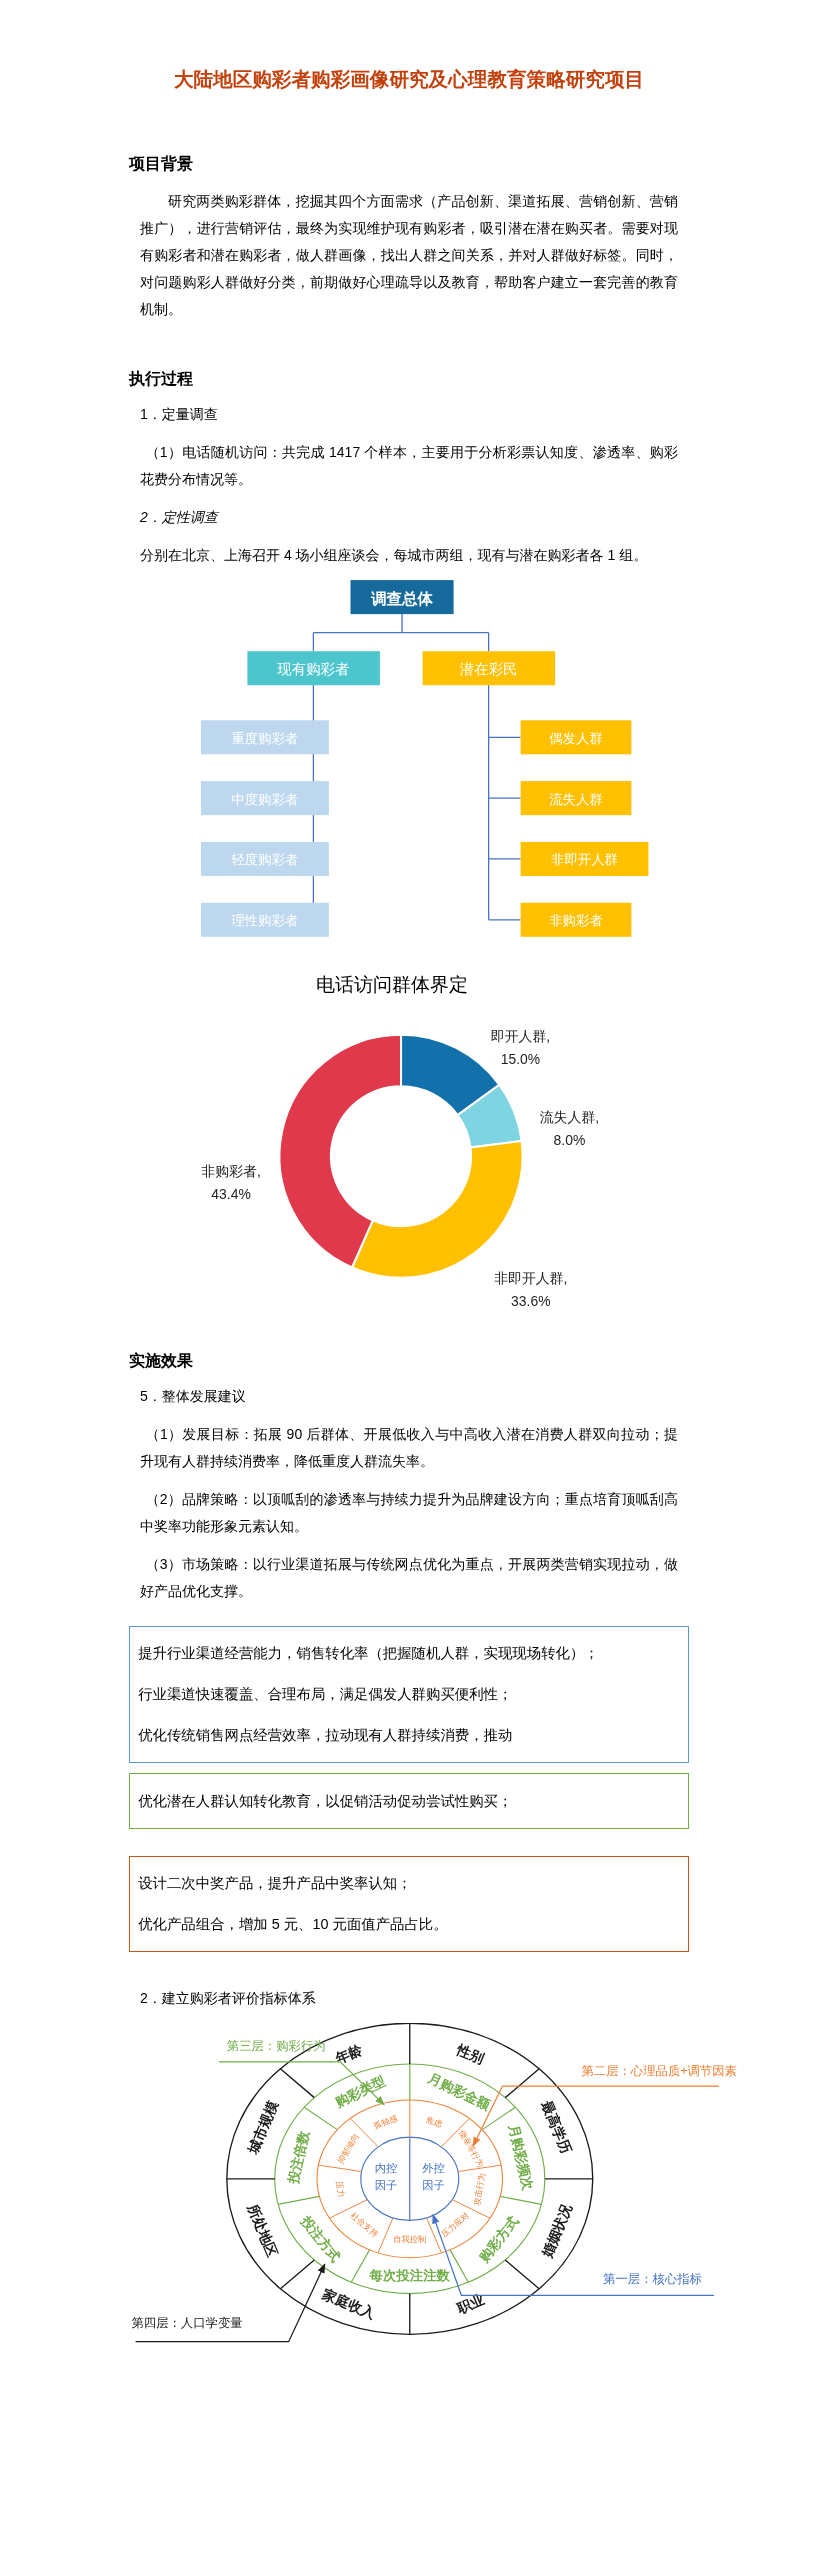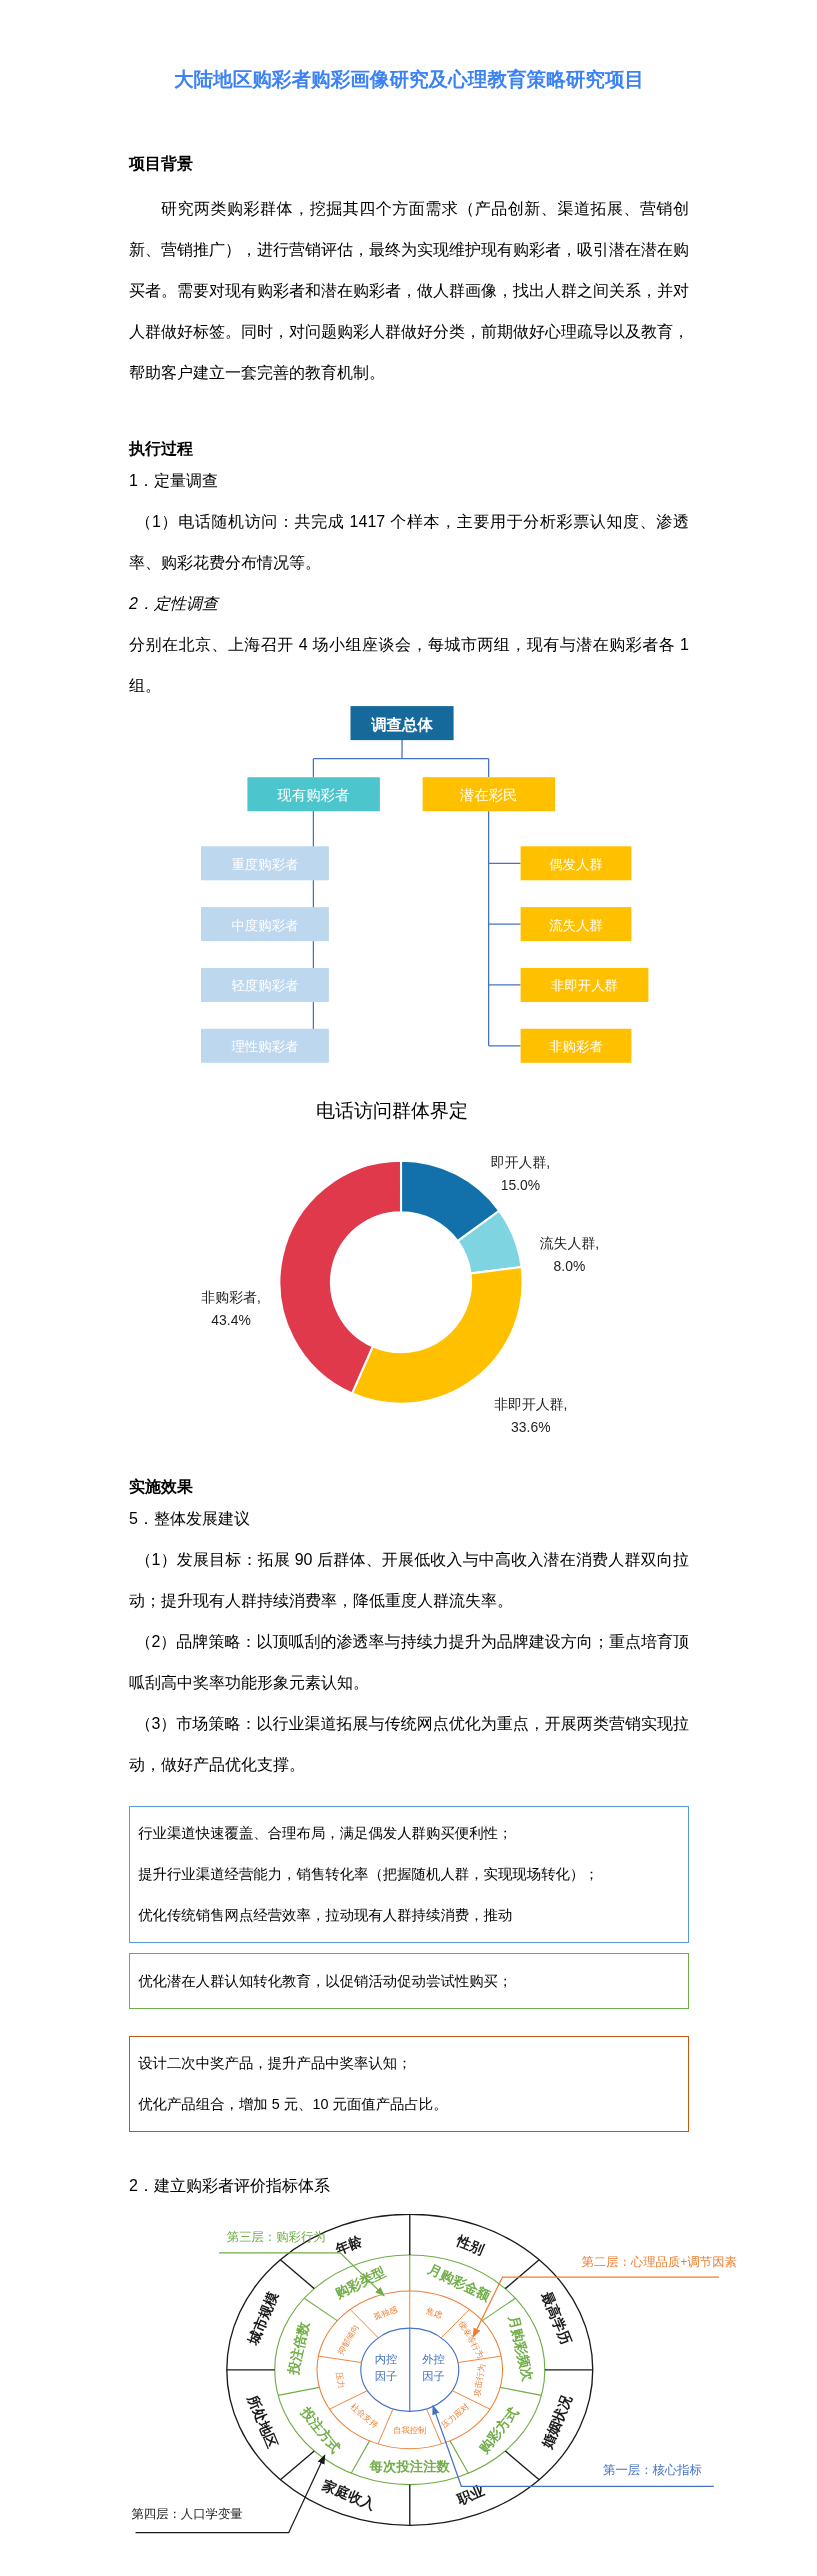--- a/index.html
+++ b/index.html
@@ -1,23 +1,23 @@
 <!DOCTYPE html>
 <html style="font-size:8.2px"><head>
 <meta charset="utf-8">
 <style>
   html,body{margin:0;padding:0;background:#ffffff;}
   body{width:818px;min-height:3117px;font-family:"Liberation Sans",sans-serif;color:#000;}
   .page{padding:0 129px 31px 129px;width:560px;}
-  .doc-title{margin:66px 0 0 0;text-align:center;color:#3b82f6;font-size:19.6px;font-weight:bold;line-height:26px;}
+  .doc-title{margin:66px 0 0 0;text-align:center;color:#c2410c;font-size:19.6px;font-weight:bold;line-height:26px;}
   h2.sec{font-size:16px;font-weight:bold;line-height:23px;margin:0;}
   #bg-heading{margin-top:60px;}
   #process-heading{margin-top:44px;}
   #results-heading{margin-top:29px;}
-  p.body{font-size:16px;line-height:41px;margin:0;text-align:justify;}
+  p.body{font-size:14px;line-height:27px;margin:11px;text-align:justify;}
   p.indent2{text-indent:2em;margin-top:13.4px;}
   .mt28{margin-top:14.4px;} .mt26{margin-top:13.4px;} .mt24{margin-top:12.4px;font-style:italic;}
   .mt16{margin-top:8.2px;} .mt12{margin-top:6.2px;} .mt6{margin-top:3.1px;} .mt0{margin-top:0;}
   .sub{text-indent:0.4em;}
   .fullbleed{display:block;margin-left:-129px;}
   .chart-title{margin-top:32px;text-align:center;font-size:19px;font-weight:normal;line-height:24px;width:526px;}
   .callout-box{border:1.5px solid #000;padding:6.2px 8.2px;margin-top:20.6px;}
   .callout-box p{font-size:14.4px;line-height:41px;margin:0;text-align:justify;}
   #box-blue{border-color:#5B9BD5;}
   #box-green{border-color:#70AD47;margin-top:10px;}
@@ -126,22 +126,22 @@
       </g>
     </svg>
 
   <h2 class="sec" id="results-heading">实施效果</h2>
   <p class="body mt26">5．整体发展建议</p>
   <p class="body sub mt0">（1）发展目标：拓展 90 后群体、开展低收入与中高收入潜在消费人群双向拉动；提升现有人群持续消费率，降低重度人群流失率。</p>
   <p class="body sub mt12">（2）品牌策略：以顶呱刮的渗透率与持续力提升为品牌建设方向；重点培育顶呱刮高中奖率功能形象元素认知。</p>
   <p class="body sub mt12">（3）市场策略：以行业渠道拓展与传统网点优化为重点，开展两类营销实现拉动，做好产品优化支撑。</p>
 
   <div class="callout-box" id="box-blue">
+    <p>提升行业渠道经营能力，销售转化率（把握随机人群，实现现场转化）；</p>
     <p>行业渠道快速覆盖、合理布局，满足偶发人群购买便利性；</p>
-    <p>提升行业渠道经营能力，销售转化率（把握随机人群，实现现场转化）；</p>
     <p>优化传统销售网点经营效率，拉动现有人群持续消费，推动</p>
   </div>
 
   <div class="callout-box" id="box-green">
     <p>优化潜在人群认知转化教育，以促销活动促动尝试性购买；</p>
   </div>
 
   <div class="callout-box" id="box-orange">
     <p>设计二次中奖产品，提升产品中奖率认知；</p>
     <p>优化产品组合，增加 5 元、10 元面值产品占比。</p>

